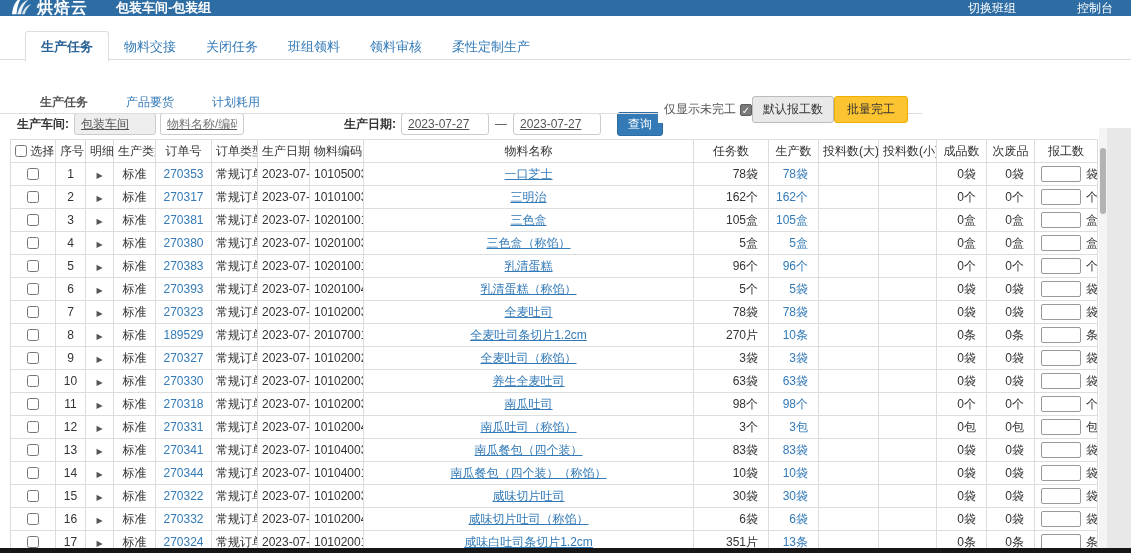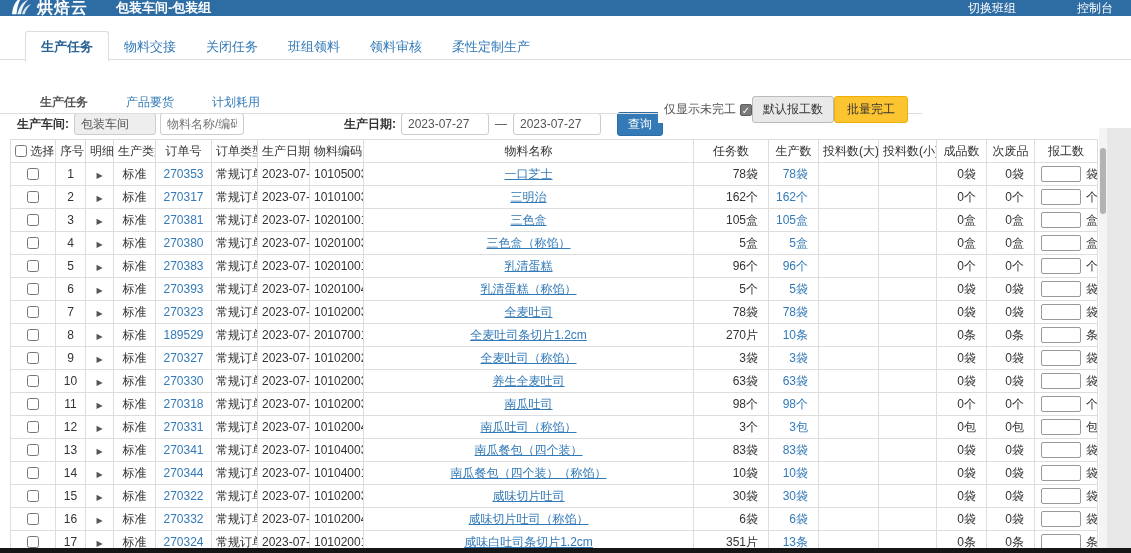--- a/index.html
+++ b/index.html
@@ -17,21 +17,21 @@
   .top-actions span { cursor:pointer;margin-left:39px; }
 
   
   .tabs { position:absolute; top:30px; left:0; width:1131px; height:30px; border-bottom:1px solid #ddd; padding-left:25px; }
   .tab { display:inline-block; padding:6px 15px 5px; font-size:13px; color:#337ab7; cursor:pointer; position:relative; top:1px; }
   .tab.active { background:#fff; border:1px solid #ddd; border-bottom:1px solid #fff; border-radius:3px 3px 0 0; color:#2a6496; font-weight:bold; }
 
   
   .filters { position:absolute; top:64px; left:0; width:1131px; height:26px; display:flex; align-items:center; padding-left:17px; font-size:12px; color:#333;margin-top:47px; }
   .filters label { font-weight:bold; margin-right:5px; }
-  .filters input { height:22px; border:1px solid #ccc; border-radius:3px; padding:0 6px; font-size:12px; color:#555; }
+  .filters input { height:22px; border:1px solid #ccc; border-radius:3px; padding:0 6px; font-size:12px; color:#555;text-decoration:underline; }
   .inp-workshop { width:82px; background:#eee; }
   .inp-material { width:84px; margin-left:4px; background:#fff; }
   .lbl-date { margin-left:100px; }
   .inp-date { width:88px; }
   .date-sep { margin:0 6px; color:#555; }
   .btn-query { margin-left:16px; width:46px; height:24px; background:#337ab7; color:#fff; border:1px solid #2e6da4; border-radius:3px; font-size:12px; cursor:pointer; }
 
   
   .subbar { position:absolute; top:88px; left:0; width:922px; height:40px; }
   .subtabs { height:26px; border-bottom:1px solid #ddd; padding-left:30px; }

